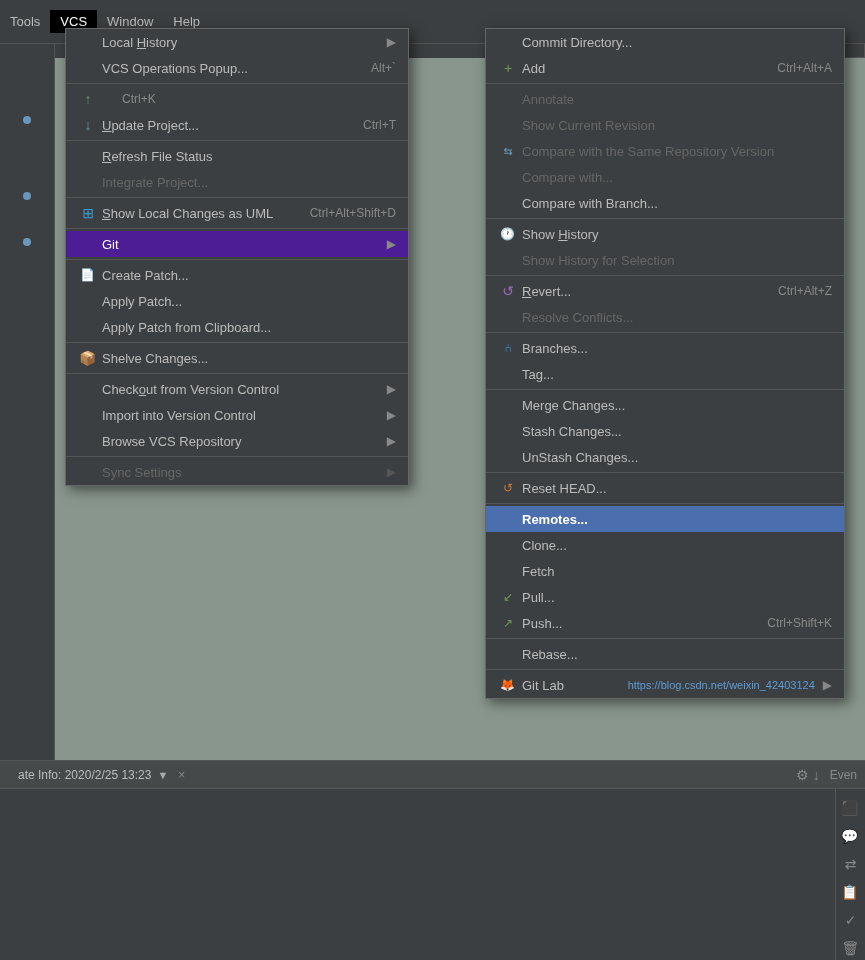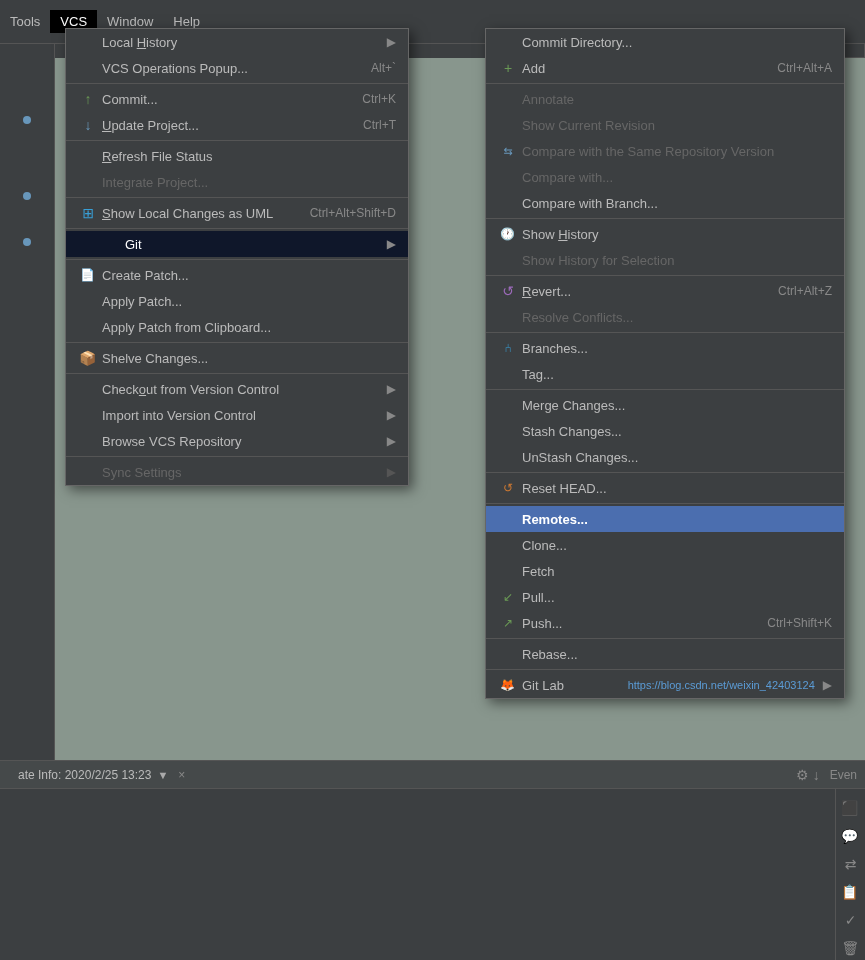--- a/index.html
+++ b/index.html
@@ -173,23 +173,22 @@
     .menu-item {
       display: flex;
       align-items: center;
       padding: 5px 12px;
       color: #bbb;
       cursor: pointer;
       position: relative;
       height: 26px;
     }
     .menu-item:hover, .menu-item.active {
-      background: #0f172a;
+      background: #4c1d95;
       color: #fff;
-      gap: 23px;
     }
     .menu-item.disabled {
       color: #666;
       cursor: default;
     }
     .menu-item .icon {
       width: 20px;
       margin-right: 4px;
       font-size: 14px;
       display: flex;
@@ -310,21 +309,20 @@
 
   <div class="menu-item">
     <span class="icon"></span>
     <span class="label">VCS Operations Popup...</span>
     <span class="shortcut">Alt+`</span>
   </div>
   <div class="menu-separator"></div>
 
   <div class="menu-item">
     <span class="icon icon-green">↑</span>
-    <span class="label">Commit...</span>
     <span class="shortcut">Ctrl+K</span>
   </div>
 
   <div class="menu-item">
     <span class="icon icon-blue">↓</span>
     <span class="label"><span style="text-decoration:underline">U</span>pdate Project...</span>
     <span class="shortcut">Ctrl+T</span>
   </div>
   <div class="menu-separator"></div>
 

